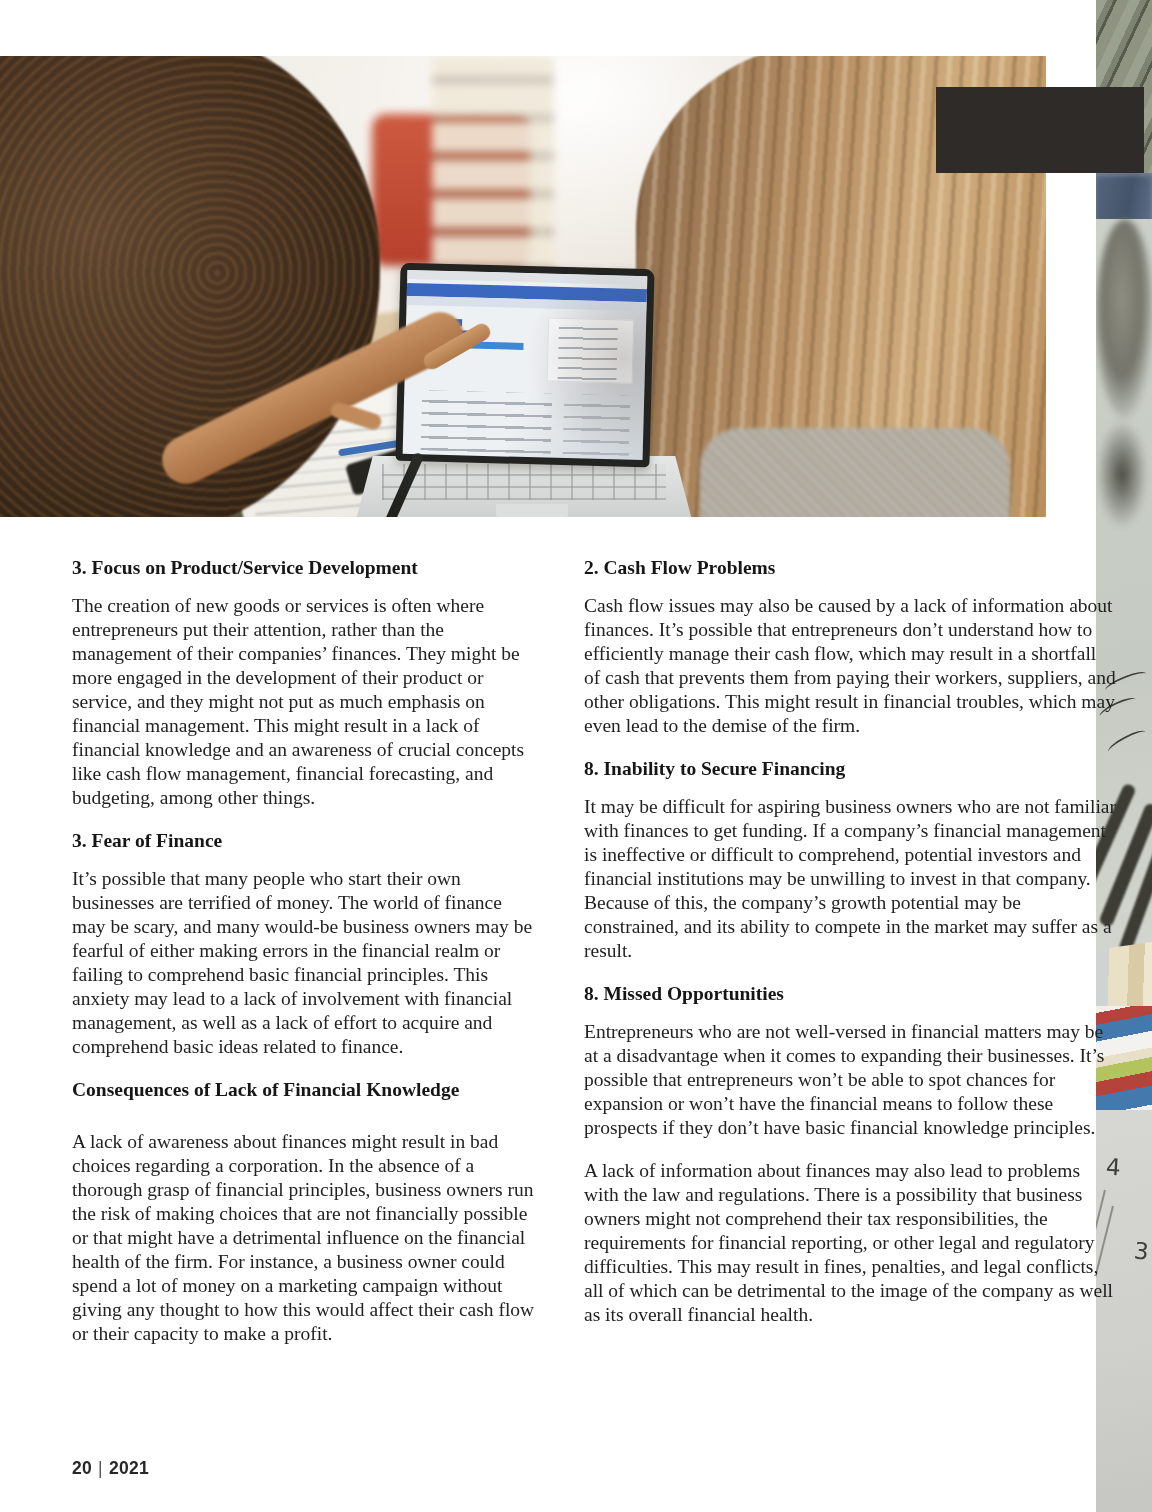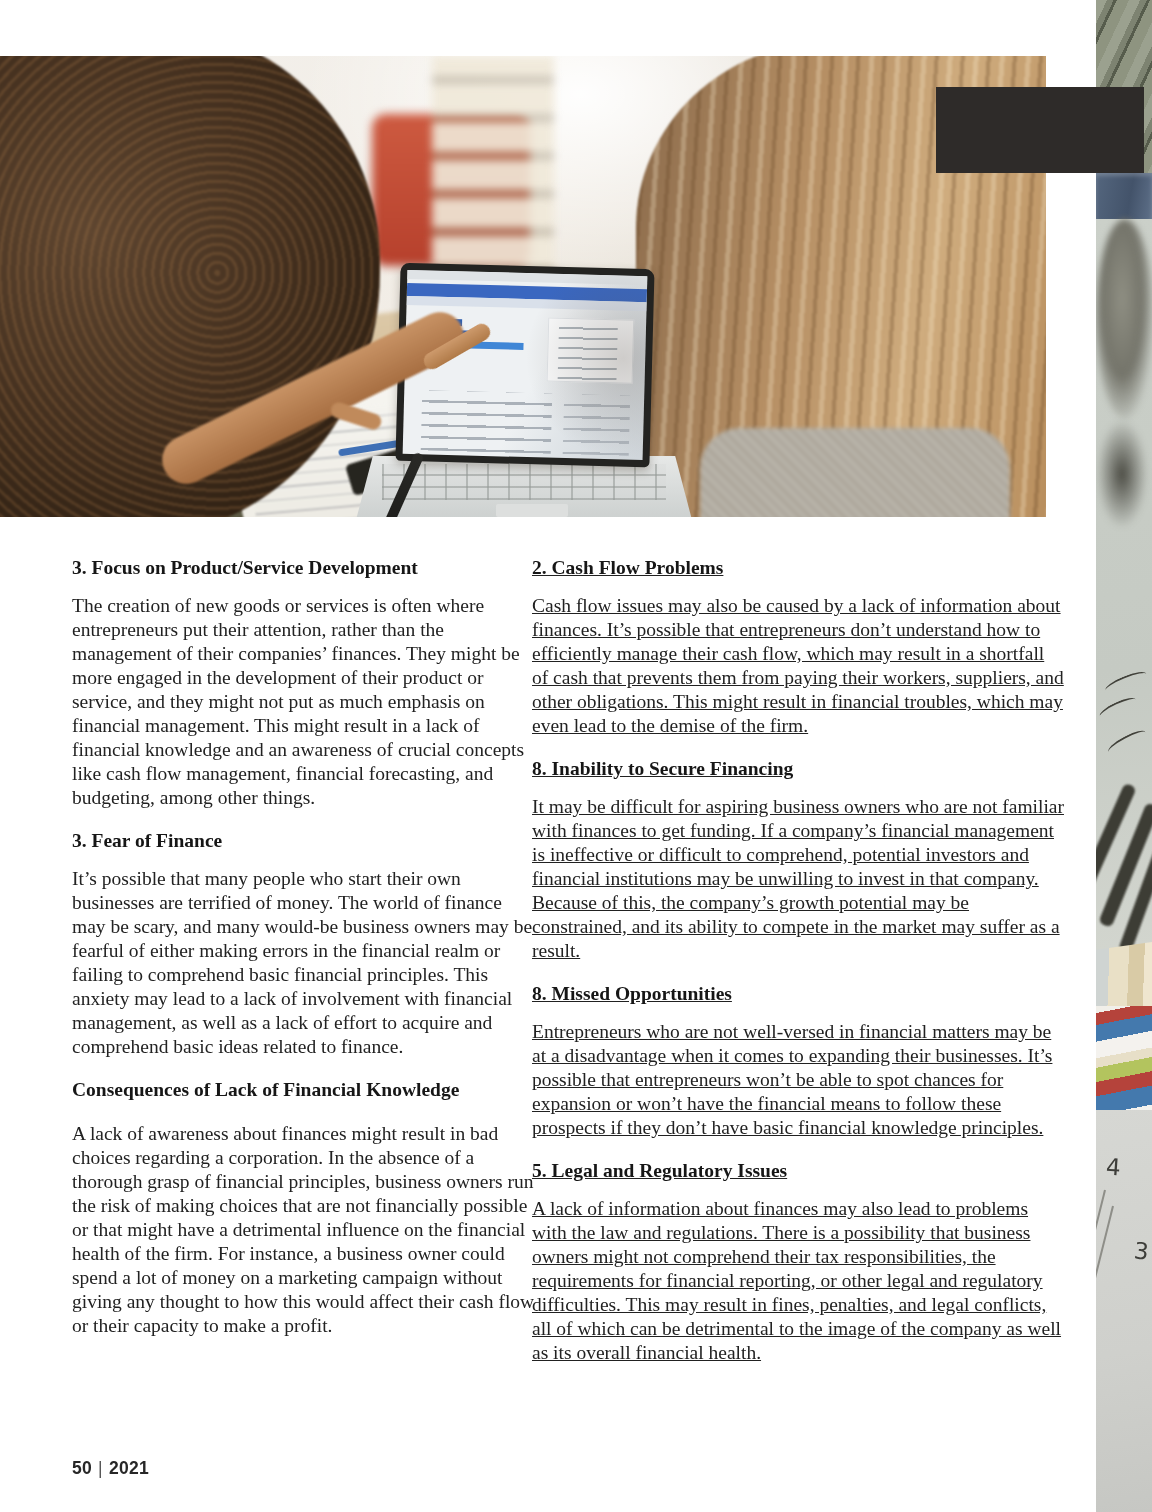--- a/index.html
+++ b/index.html
@@ -140,23 +140,23 @@
   .cal-line { position:absolute; width:2px; height:360px; background:#8e8e88; transform:rotate(14deg); transform-origin:top center; }
   .cl1 { left:8px; top:80px; }
   .cl2 { left:16px; top:96px; }
 
   
   #overlay-box { position:absolute; left:936px; top:87px; width:208px; height:86px; background:#2e2b29; z-index:60; }
 
   
   .col { position:absolute; top:556px; }
   #col-left  { left:72px;  width:466px; }
-  #col-right { left:532px; width:532px;text-decoration:underline; }
+  #col-right { left:584px; width:532px; }
   .sec-heading { font-size:19.5px; font-weight:bold; color:#161616; margin:0 0 14px 0; line-height:24px; }
-  .sec-heading.standalone { margin-bottom:20px; }
+  .sec-heading.standalone { margin-bottom:28px; }
   .sec-body { font-size:19.5px; line-height:24px; margin:0 0 19px 0; color:#222; text-align:left; }
   .sec-body:empty { display:none; }
 
   
   #footer { position:absolute; left:72px; top:1458px; font-family:"Liberation Sans", sans-serif;
     font-size:17.5px; font-weight:bold; color:#272727; letter-spacing:.3px; }
   #footer .sep { font-weight:normal; color:#555; padding:0 6px; }
 </style>
 </head>
 <body>
@@ -241,21 +241,20 @@
     <p class="sec-body">A lack of awareness about finances might result in bad choices regarding a corporation. In the absence of a thorough grasp of financial principles, business owners run the risk of making choices that are not financially possible or that might have a detrimental influence on the financial health of the firm. For instance, a business owner could spend a lot of money on a marketing campaign without giving any thought to how this would affect their cash flow or their capacity to make a profit.</p>
   </div>
 
   <div class="col" id="col-right">
     <h3 class="sec-heading">2. Cash Flow Problems</h3>
     <p class="sec-body">Cash flow issues may also be caused by a lack of information about finances. It’s possible that entrepreneurs don’t understand how to efficiently manage their cash flow, which may result in a shortfall of cash that prevents them from paying their workers, suppliers, and other obligations. This might result in financial troubles, which may even lead to the demise of the firm.</p>
     <h3 class="sec-heading">8. Inability to Secure Financing</h3>
     <p class="sec-body">It may be difficult for aspiring business owners who are not familiar with finances to get funding. If a company’s financial management is ineffective or difficult to comprehend, potential investors and financial institutions may be unwilling to invest in that company. Because of this, the company’s growth potential may be constrained, and its ability to compete in the market may suffer as a result.</p>
     <h3 class="sec-heading">8. Missed Opportunities</h3>
     <p class="sec-body">Entrepreneurs who are not well-versed in financial matters may be at a disadvantage when it comes to expanding their businesses. It’s possible that entrepreneurs won’t be able to spot chances for expansion or won’t have the financial means to follow these prospects if they don’t have basic financial knowledge principles.</p>
-    <h3 class="sec-heading">5. Legal and Regulatory Issues</h3>
     <p class="sec-body">A lack of information about finances may also lead to problems with the law and regulations. There is a possibility that business owners might not comprehend their tax responsibilities, the requirements for financial reporting, or other legal and regulatory difficulties. This may result in fines, penalties, and legal conflicts, all of which can be detrimental to the image of the company as well as its overall financial health.</p>
   </div>
 
   <div id="footer">
-    <span>50</span><span class="sep">|</span><span>2021</span>
+    <span>20</span><span class="sep">|</span><span>2021</span>
   </div>
 
 </div>
 
 </body></html>

